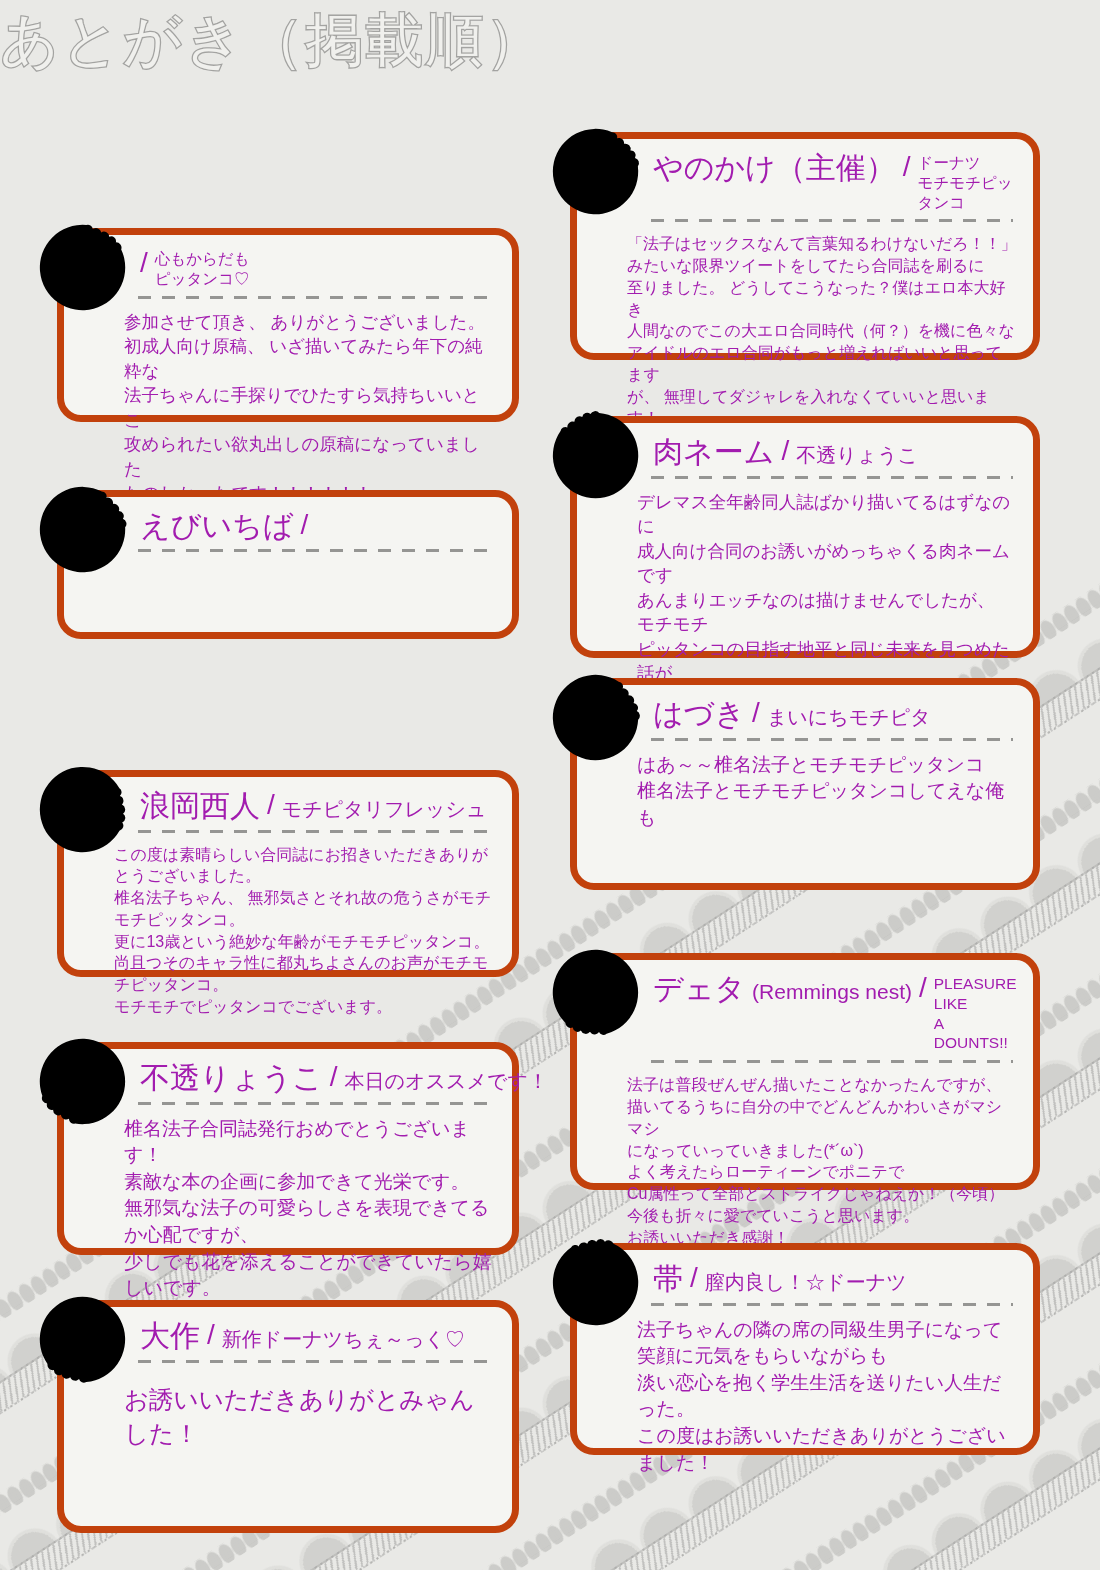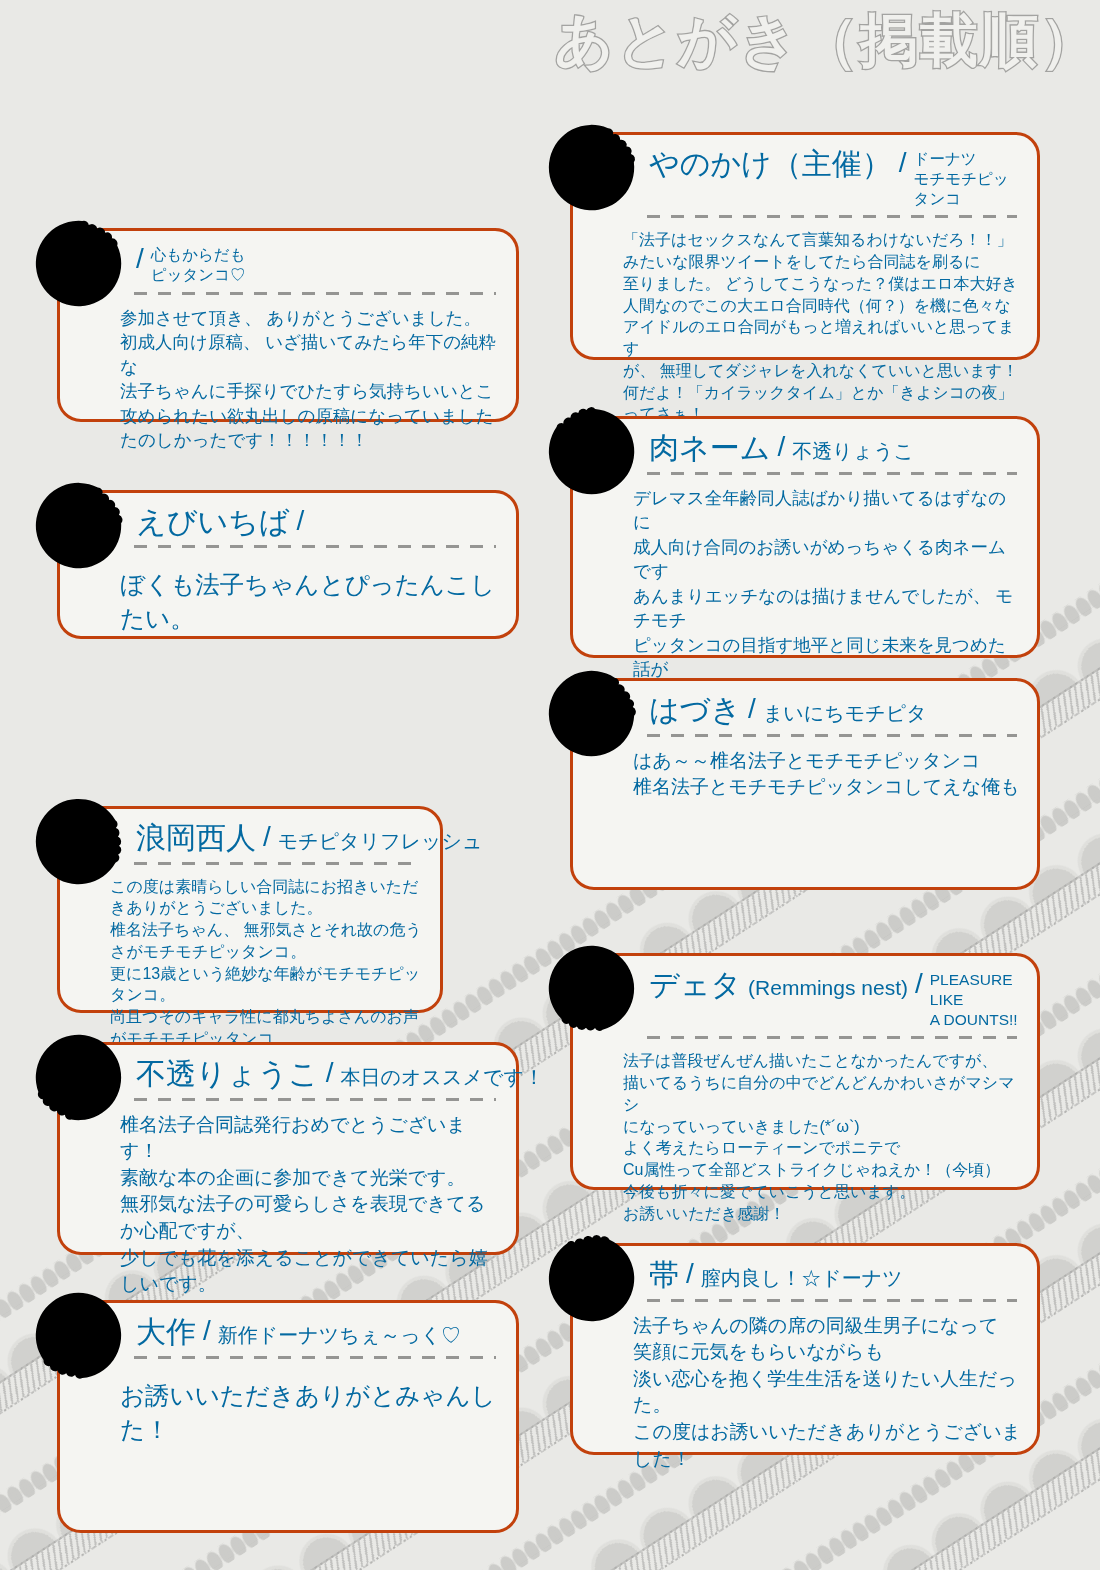--- a/index.html
+++ b/index.html
@@ -3,22 +3,22 @@
 <meta charset="utf-8">
 <style>
   html,body{margin:0;padding:0;}
   body{
     width:1100px;height:1570px;position:relative;overflow:hidden;
     background:#e9e9e6;
     font-family:"Liberation Sans",sans-serif;
   }
   
   .page-title{
-    position:absolute;top:2px;left:0;width:100%;text-align:right;
-    font-size:58px;font-weight:700;letter-spacing:2px;
+    position:absolute;top:2px;left:0;width:100%;text-align:left;
+    font-size:58px;font-weight:400;letter-spacing:2px;
     color:#f0f0ed;
     -webkit-text-stroke:2.6px #a2a2a0;
     paint-order:stroke fill;
     text-shadow:0 0 1px #b5b5b3;
   }
   
   .lace{
     position:absolute;left:-80px;width:1650px;height:24px;
     transform-origin:0 50%;transform:rotate(-33deg);
     background:repeating-linear-gradient(115deg,rgba(148,148,146,.55) 0 2px,rgba(240,240,238,0) 2px 6px);
@@ -34,22 +34,22 @@
   }
   .lace::after{ 
     content:"";position:absolute;left:0;right:0;top:-72px;height:20px;
     background-image:radial-gradient(ellipse 5px 8px at 7px 11px,
       rgba(152,152,150,.42) 6px,transparent 7px);
     background-size:14px 20px;background-repeat:repeat-x;
   }
   
   .cbox{
     position:absolute;background:#f5f5f2;
-    border:3px solid #c2410c;border-radius:24px;
-    box-sizing:border-box;color:#0369a1;
+    border:7px solid #c2410c;border-radius:24px;
+    box-sizing:border-box;color:#a21caf;
   }
   .donut{position:absolute;width:97px;height:97px;left:-30px;top:-16px;}
   .hdr{display:flex;align-items:flex-start;padding:12px 16px 0 76px;gap:7px;line-height:1.1;}
   .name{font-size:30px;white-space:nowrap;}
   .paren{font-size:21px;padding-top:8px;white-space:nowrap;}
   .slash{font-size:28px;padding-top:1px;}
   .circle{font-size:15.5px;line-height:1.28;white-space:pre-line;padding-top:2px;}
   .circle.single{font-size:20px;padding-top:8px;white-space:nowrap;}
   .dash{
     height:3px;margin:7px 20px 8px 74px;
@@ -104,24 +104,23 @@
 
 <section class="cbox" style="left:57px;top:490px;width:462px;height:149px">
   <svg class="donut" style="transform:rotate(22deg)" viewBox="0 0 100 100">
       <use href="#donut-shape"></use>
     </svg>
   <div class="hdr">
     <span class="name">えびいちば</span>
     <span class="slash">/</span>
   </div>
   <div class="dash"></div>
-  <div class="body-text large">ぼくも法子ちゃんとぴったんこしたい。</div>
-</section>
-
-<section class="cbox" style="left:57px;top:806px;width:386px;height:207px">
+</section>
+
+<section class="cbox" style="left:57px;top:770px;width:462px;height:207px">
   <svg class="donut" style="transform:rotate(55deg)" viewBox="0 0 100 100">
       <use href="#donut-shape"></use>
     </svg>
   <div class="hdr">
     <span class="name">浪岡西人</span>
     <span class="slash">/</span>
     <span class="circle single">モチピタリフレッシュ</span>
   </div>
   <div class="dash"></div>
   <div class="body-text small">この度は素晴らしい合同誌にお招きいただきありがとうございました。

